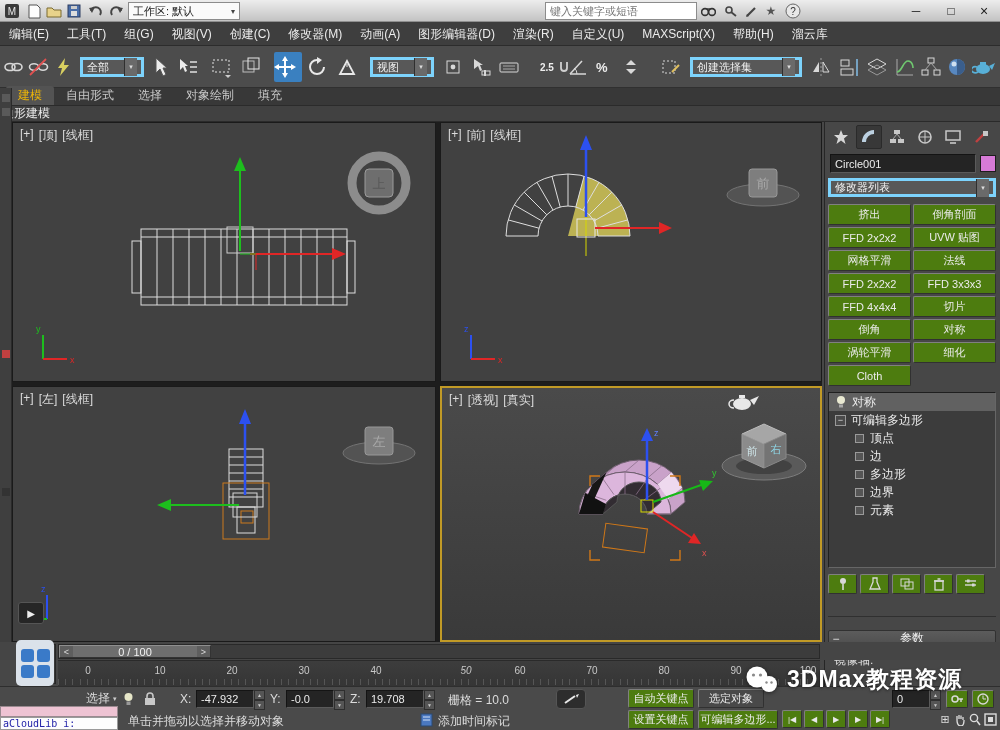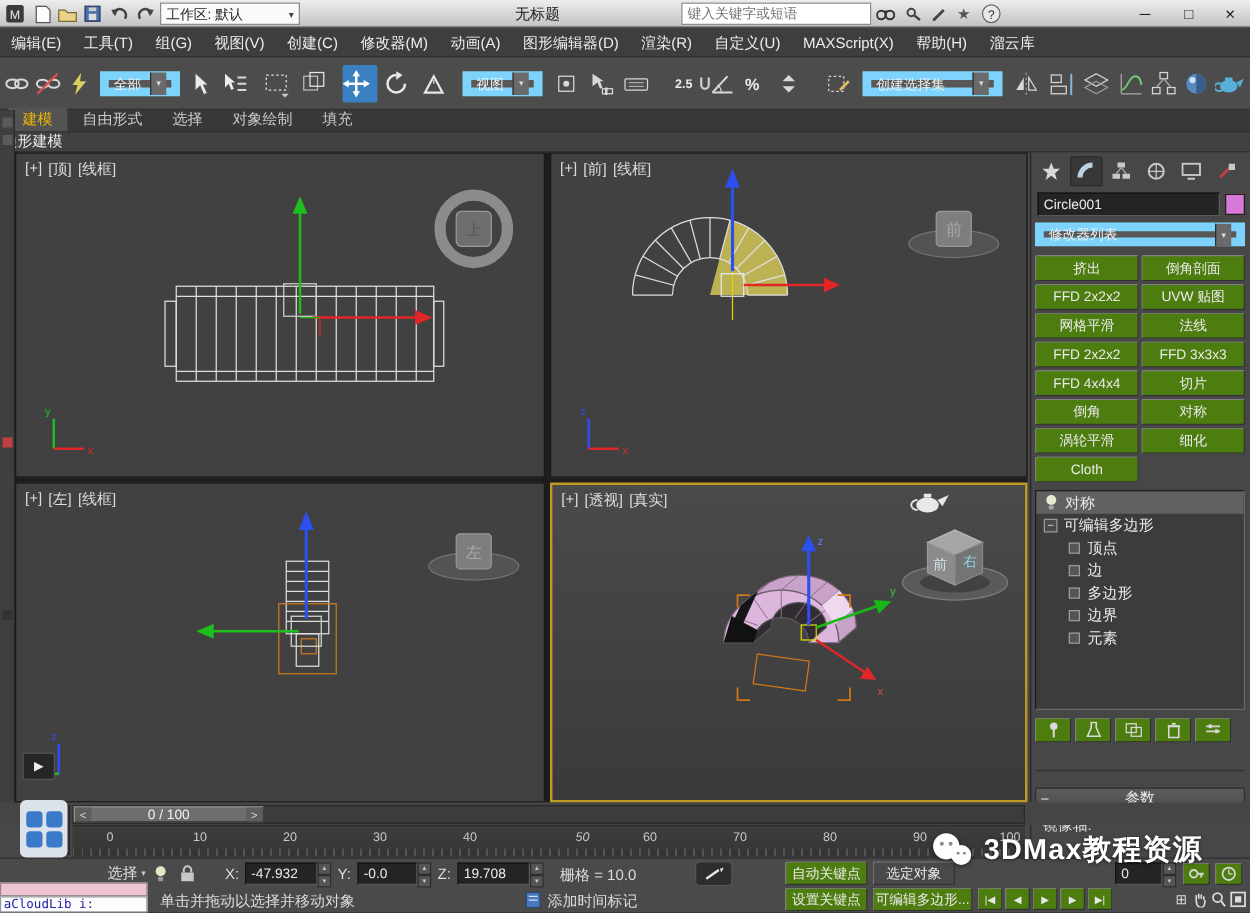--- a/index.html
+++ b/index.html
@@ -15,21 +15,21 @@
 #search-input{left:545px;top:2px;width:152px;height:18px;border:1px solid #8c8c8c;background:#fff;color:#333;font-size:11px;padding:0 4px;font-family:inherit;}
 .tb-ico{top:2px;width:18px;height:18px;display:flex;align-items:center;justify-content:center;}
 .winctl{top:0;width:32px;height:21px;display:flex;align-items:center;justify-content:center;color:#222;font-size:12px;}
 
 #menubar{left:0;top:22px;width:1000px;height:24px;background:#3e3e3e;display:flex;align-items:center;border-bottom:1px solid #2c2c2c;}
 .menu-item{padding:12px 9px;line-height:24px;font-size:12px;color:#ececec;white-space:nowrap;}
 
 #maintoolbar{left:0;top:46px;width:1000px;height:42px;background:#4c4c4c;border-bottom:1px solid #303030;}
 .ticon{top:6px;width:28px;height:30px;border-radius:2px;display:flex;align-items:center;justify-content:space-between;}
 .ticon.active{background:#3a80c0;}
-.combo{background:#585858;border:7px solid #7dd3fc;color:#f0f0f0;font-size:11px;display:flex;align-items:center;padding:0 4px;height:20px;top:11px;}
+.combo{background:#585858;border:3px solid #7dd3fc;color:#f0f0f0;font-size:11px;display:flex;align-items:center;padding:0 4px;height:20px;top:11px;}
 .combo .arr{margin-left:auto;width:13px;height:18px;background:#6a6a6a;border-left:1px solid #2f2f2f;display:flex;align-items:center;justify-content:center;font-size:7px;color:#ddd;}
 .snaptxt{font-size:10px;color:#eee;font-weight:bold;}
 
 #ribbon-tabs{left:0;top:88px;width:1000px;height:18px;background:#383838;display:flex;align-items:flex-end;padding-left:6px;border-bottom:1px solid #2b2b2b;}
 .rtab{padding:1px 12px;font-size:12px;color:#c9c9c9;}
 .rtab.active{background:#535353;color:#eab308;border-radius:3px 3px 0 0;}
 #ribbon-strip{left:0;top:106px;width:1000px;height:16px;background:#414141;border-bottom:1px solid #2a2a2a;color:#e8e8e8;font-size:12px;line-height:15px;padding-left:2px;}
 
 #vp-bg{left:12px;top:122px;width:810px;height:520px;background:#1d1d1d;}
 .vp{background:#414141;border:1px solid #1a1a1a;overflow:hidden;}
@@ -125,21 +125,20 @@
   <div class="abs qat" style="left:106px">
       <svg width="16" height="14">
         <path d="M4,11 a5,5 0 1 1 9,-4" fill="none" stroke="#444" stroke-width="2"></path>
         <polygon points="15,4 9,3 12,9" fill="#444"></polygon>
       </svg>
     </div>
   <div id="workspace-combo" class="abs">
     <span>工作区: 默认</span>
     <span class="arr">▾</span>
   </div>
-  <div id="win-title" class="abs">无标题</div>
   <input id="search-input" class="abs" placeholder="键入关键字或短语" style="">
   <div class="abs tb-ico" style="left:699px">
       <svg width="15" height="12">
         <circle cx="4" cy="7" r="3.4" fill="none" stroke="#333" stroke-width="1.6"></circle>
         <circle cx="11" cy="7" r="3.4" fill="none" stroke="#333" stroke-width="1.6"></circle>
         <line x1="6" y1="4" x2="9" y2="4" stroke="#333" stroke-width="1.4"></line>
       </svg>
     </div>
   <div class="abs tb-ico" style="left:722px">
       <svg width="14" height="12">

